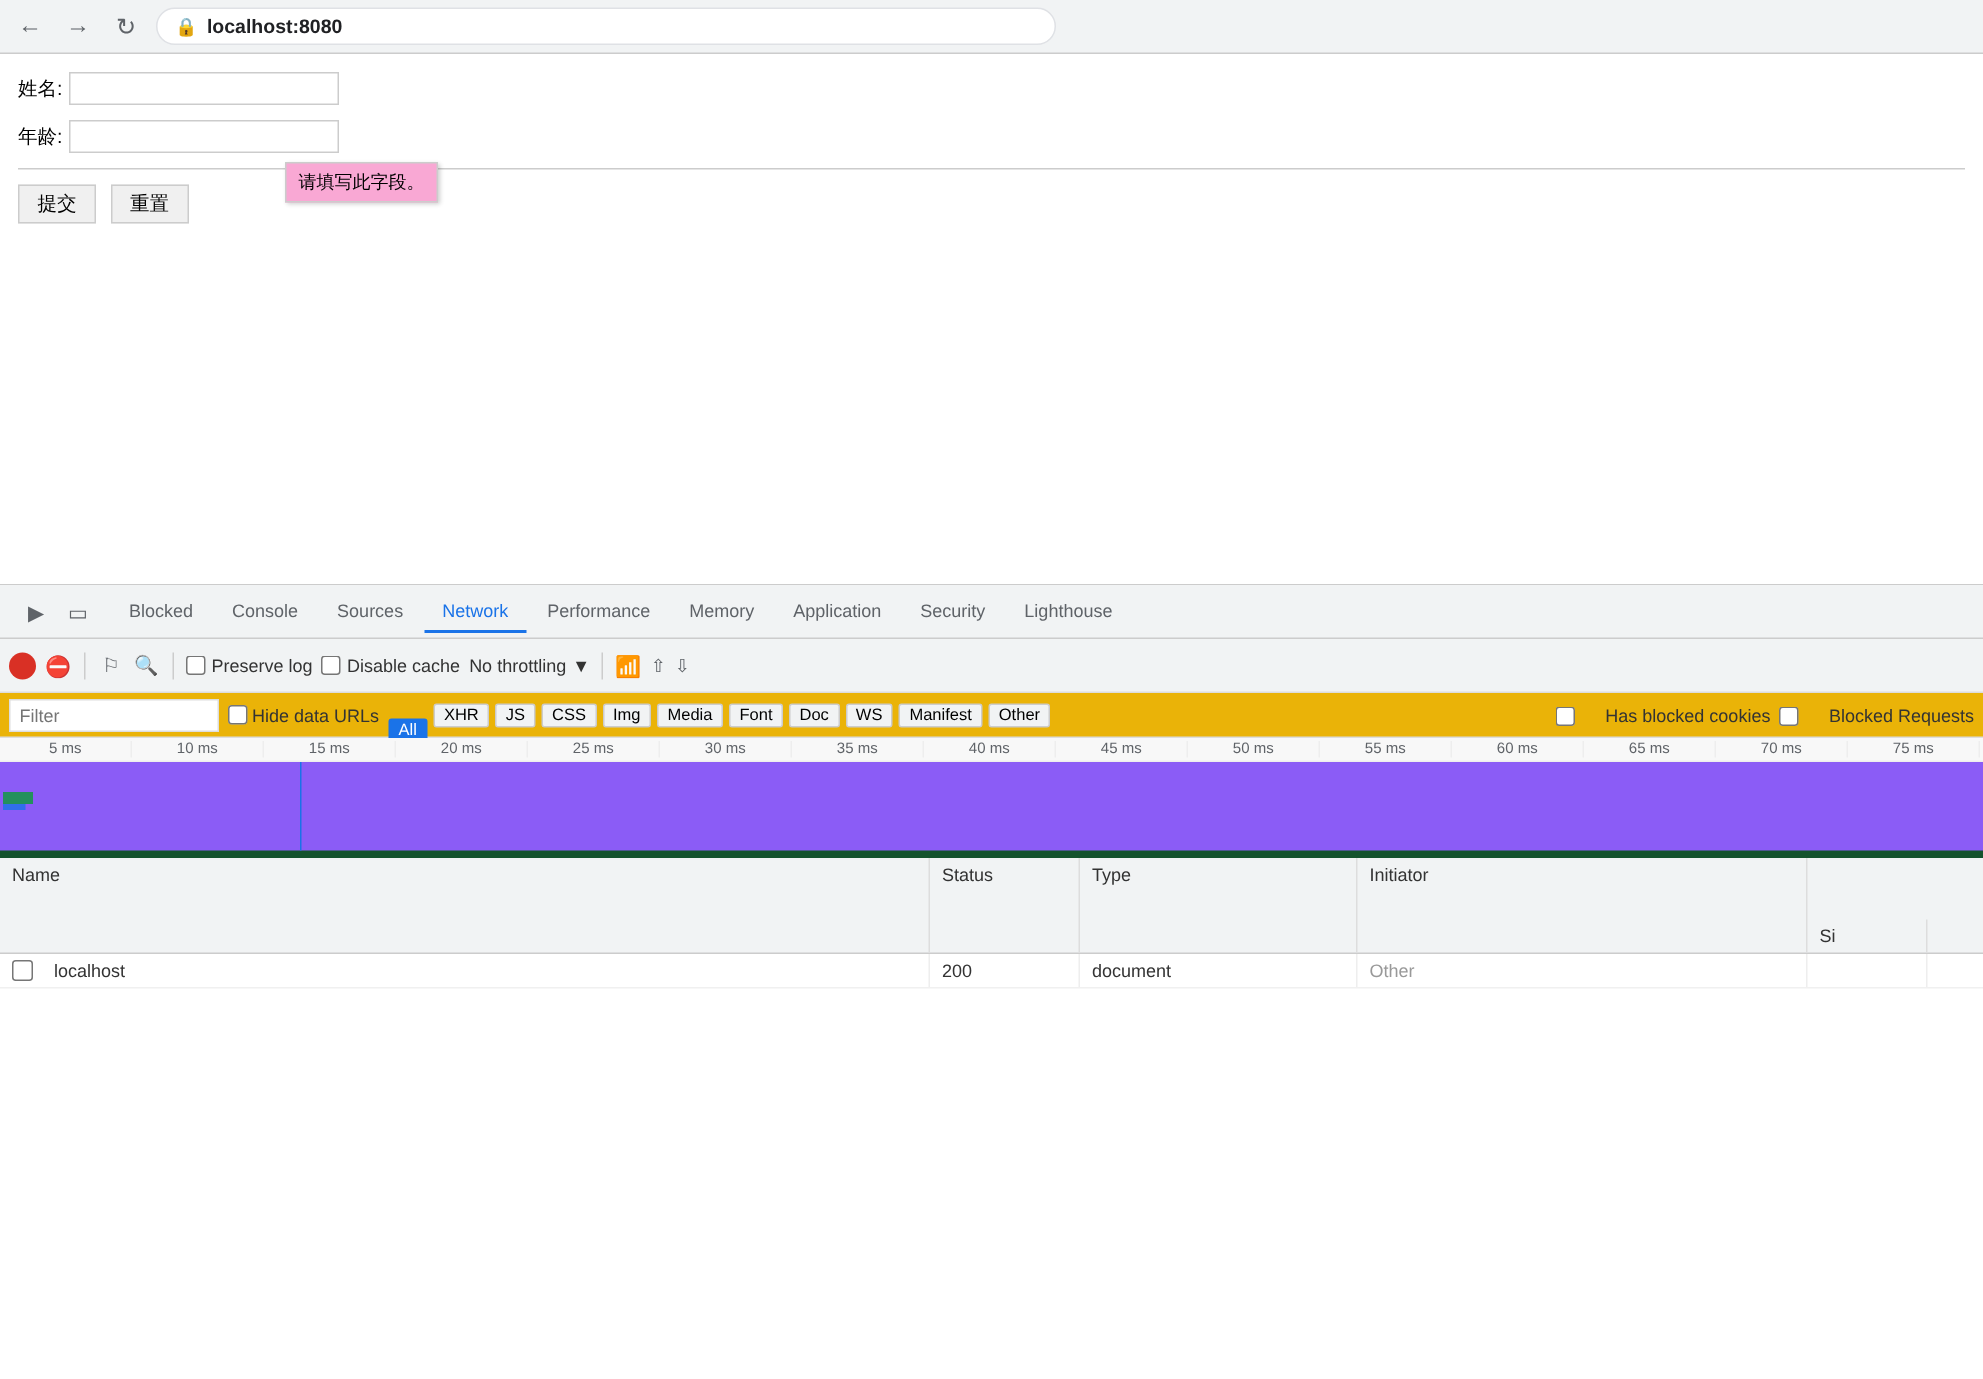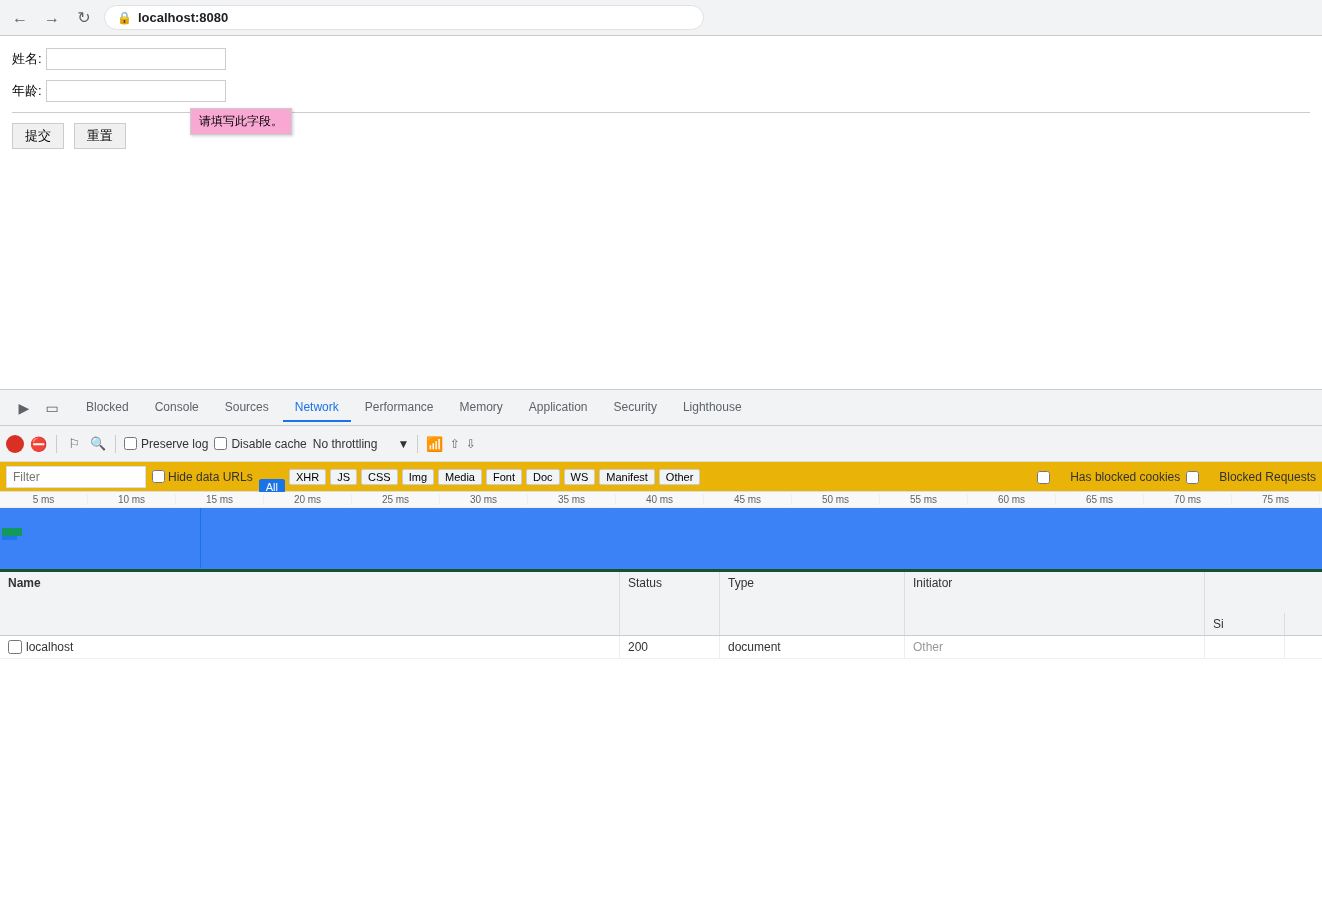--- a/index.html
+++ b/index.html
@@ -183,21 +183,21 @@
       display: flex;
       align-items: center;
       gap: 4px;
       font-size: 12px;
       color: #333;
       cursor: pointer;
       white-space: nowrap;
     }
     .checkbox-label input { cursor: pointer; }
     .throttle-wrapper {
-      display: flex; align-items: flex-end; gap: 20px;
+      display: flex; align-items: flex-end; gap: 4px;
       font-size: 12px;
       color: #333;
     }
     .wifi-icon { font-size: 14px; color: #5f6368; }
     .upload-icon { font-size: 12px; color: #5f6368; cursor: pointer; }
     .download-icon { font-size: 12px; color: #5f6368; cursor: pointer; }
 
     
     .filter-bar {
       display: flex;
@@ -235,22 +235,22 @@
       background: #1a73e8;
       color: #fff;
       border-color: #1a73e8;
       margin-top: 20px;
     }
     .filter-spacer { flex: 1; }
     .has-blocked { display: flex; align-items: flex-end; gap: 20px; font-size: 12px; color: #333; }
 
     
     .timeline-area {
-      background: #3b82f6;
-      border-bottom: 3px solid #14532d;
+      background: #8b5cf6;
+      border-bottom: 5px solid #14532d;
       height: 80px;
       position: relative;
       overflow: hidden;
     }
     .timeline-labels {
       display: flex;
       background: #f8f8f8;
       border-bottom: 1px solid #eee;
       padding: 2px 0;
     }
@@ -306,41 +306,41 @@
       top: 0;
     }
     .th {
       padding: 4px 8px;
       font-size: 12px;
       font-weight: normal;
       color: #333;
       border-right: 1px solid #ddd;
       cursor: pointer;
     }
-    .th-name { width: 620px; font-weight: bold; }
+    .th-name { width: 620px; }
     .th-status { width: 100px; }
     .th-type { width: 185px; }
     .th-initiator { width: 300px; }
     .th-size { width: 80px; margin-top: 41px; }
 
     .table-row-item {
       display: flex;
       border-bottom: 1px solid #f0f0f0;
       background: #fff;
     }
     .td {
       padding: 4px 8px;
       font-size: 12px;
       color: #333;
       border-right: 1px solid #eee;
       overflow: hidden;
       text-overflow: ellipsis;
       white-space: nowrap;
     }
-    .td-name { width: 620px; display: flex; align-items: center; gap: 4px; }
+    .td-name { width: 620px; display: flex; align-items: center; gap: 14px; }
     .td-status { width: 100px; }
     .td-type { width: 185px; }
     .td-initiator { width: 300px; color: #999; }
     .td-size { width: 80px; }
     .row-checkbox {
       width: 14px; height: 14px;
       flex-shrink: 0;
     }
   </style>
 </head>

